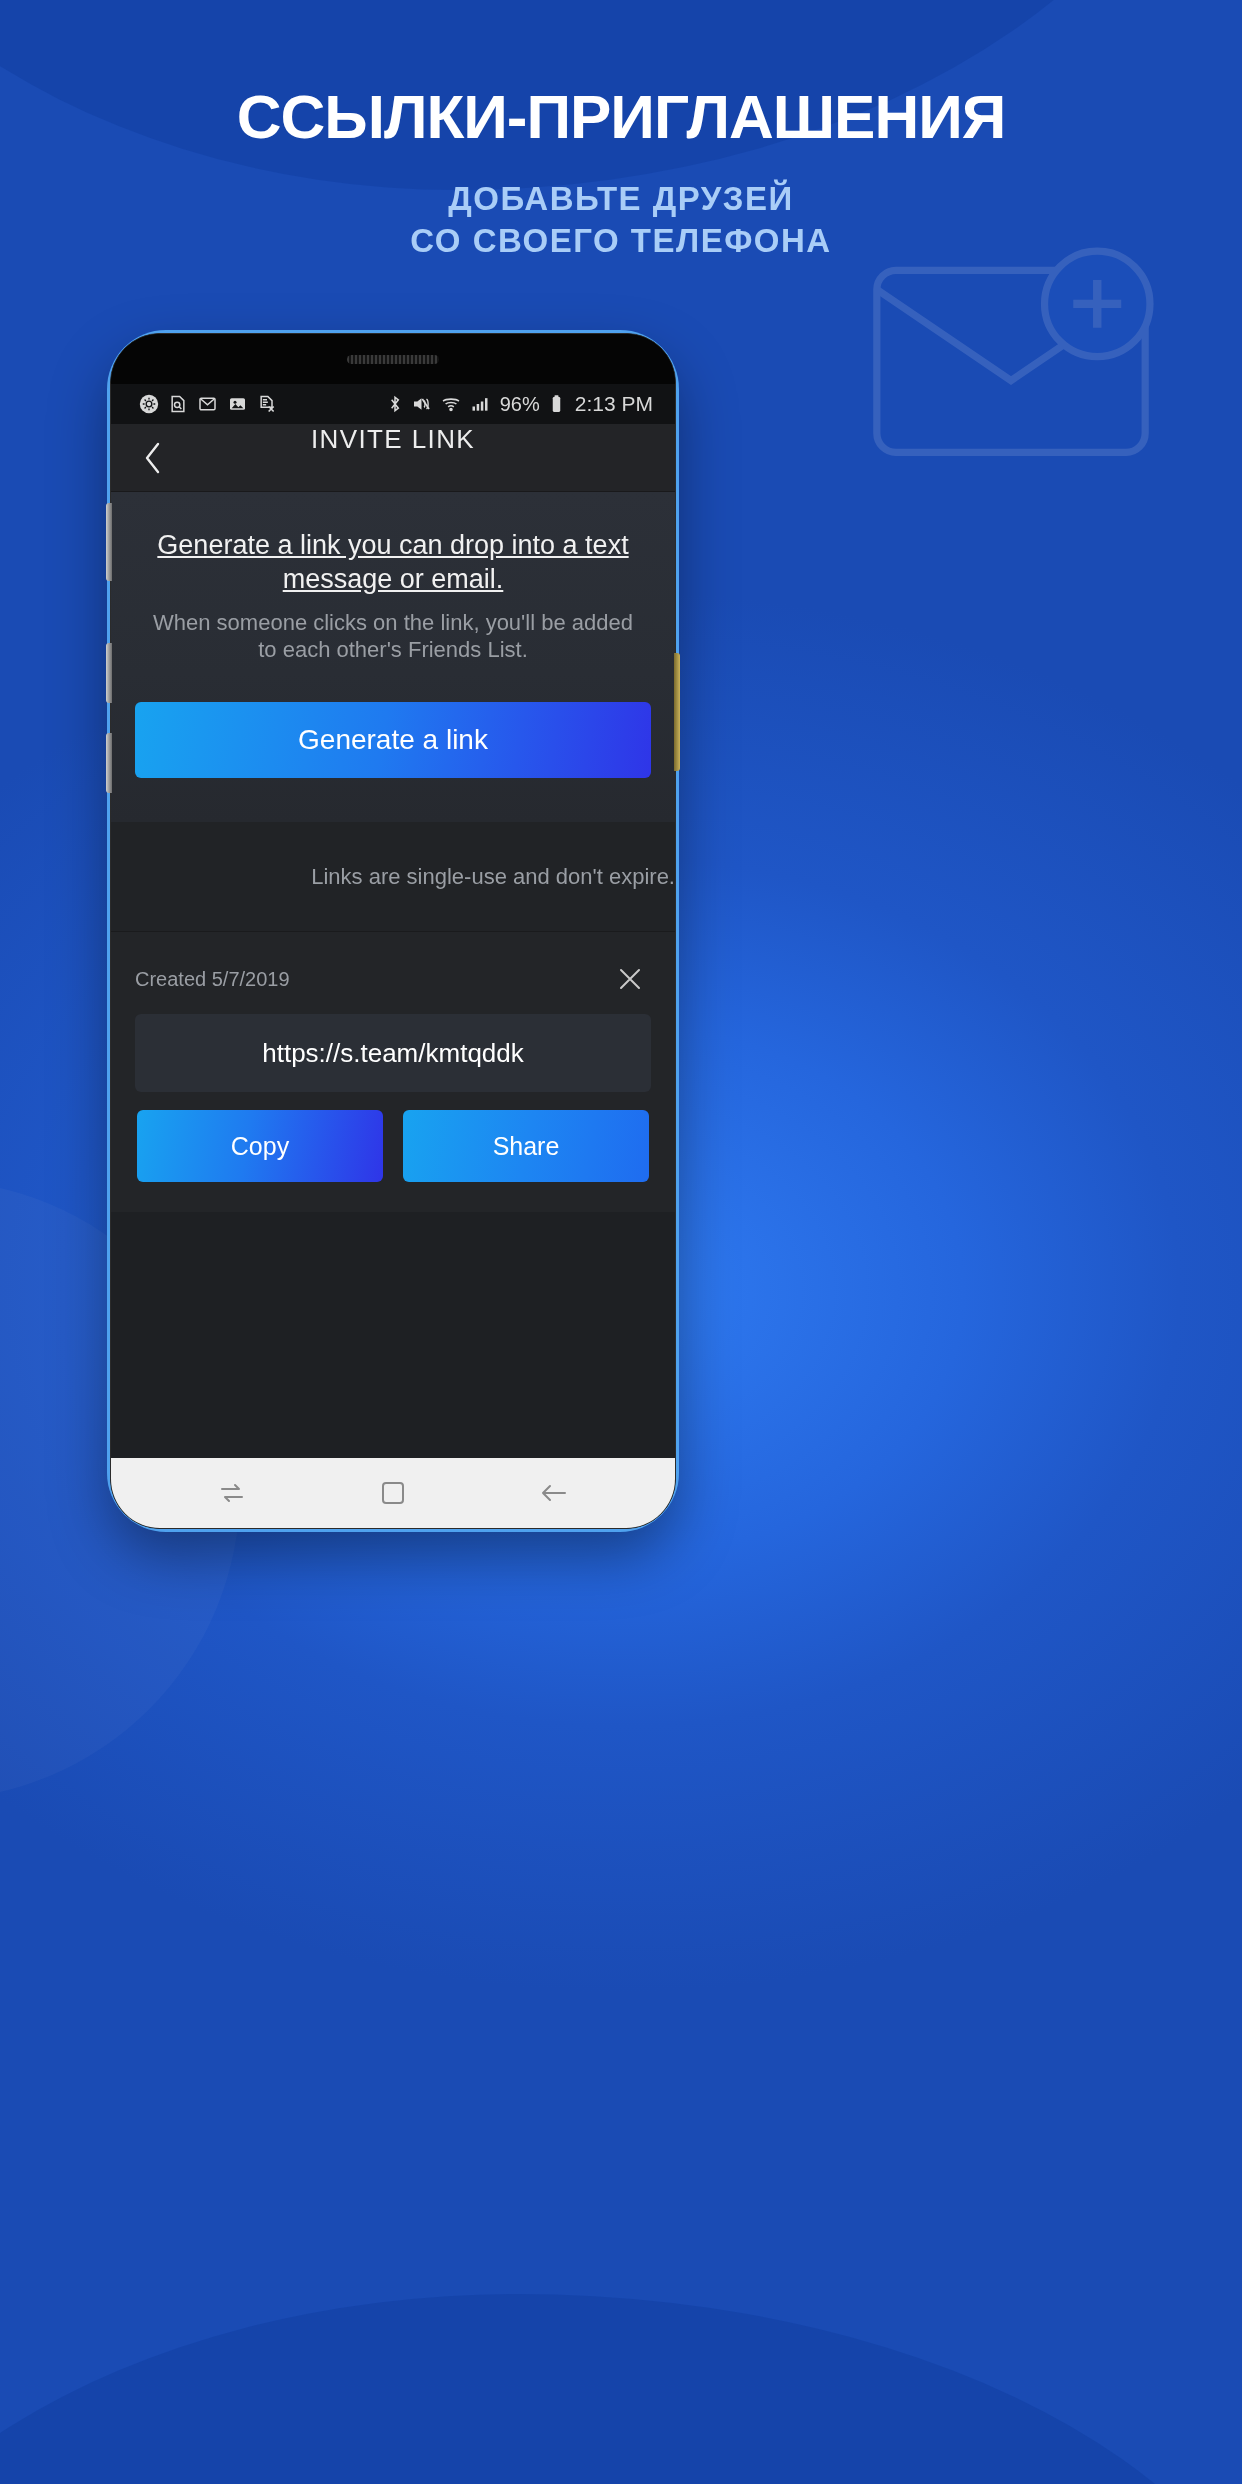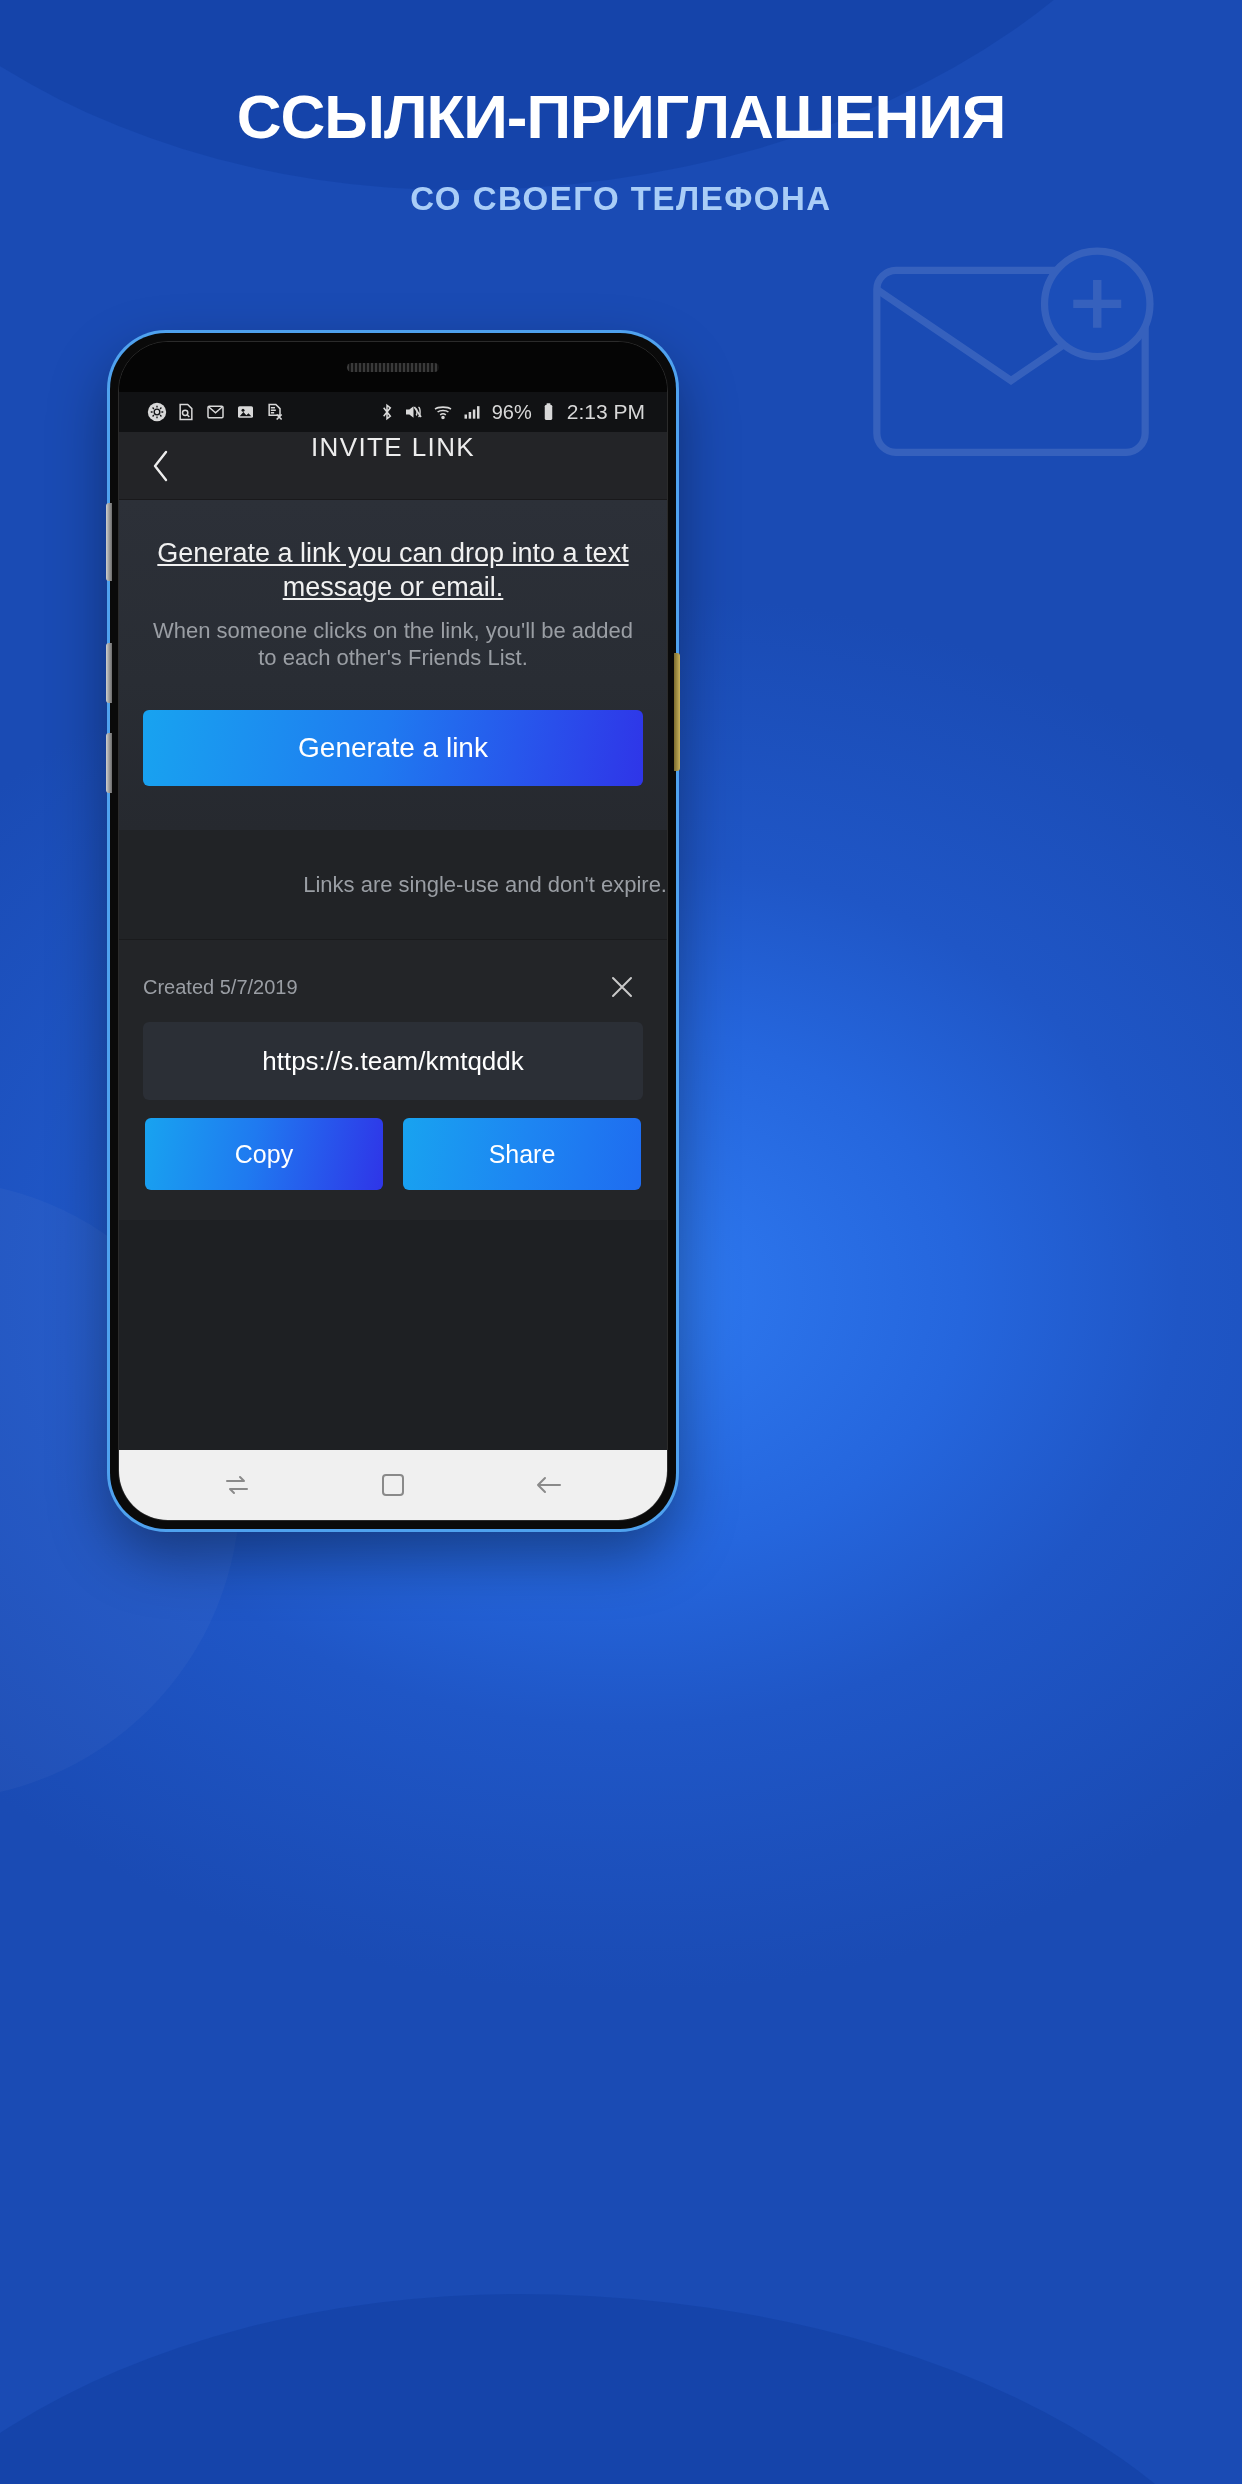--- a/index.html
+++ b/index.html
@@ -73,21 +73,20 @@
   }
 
   
   #phone {
     position:absolute;
     left:110px; top:333px;
     width:566px; height:1196px;
     border-radius:56px;
     background:#0a0a0a;
     box-shadow:0 0 0 3px #4fa2ef, 0 26px 60px rgba(0,0,0,0.40);
-    padding:8px;
     z-index:6;
   }
   #phone-inner {
     width:100%; height:100%;
     border-radius:50px;
     background:#060606;
     overflow:hidden;
     position:relative;
     border:1px solid #2b2b2b;
   }
@@ -266,20 +265,21 @@
       <path d="M4 24 L60 62 L116 24"></path>
       <circle cx="96" cy="30" r="22" fill="#2566dd" stroke="#ffffff" stroke-width="3"></circle>
       <path d="M96 20 L96 40 M86 30 L106 30" stroke-width="3.5"></path>
     </svg>
   </div>
 </div>
 
 <div id="headline-wrap">
   <div id="title">ССЫЛКИ-ПРИГЛАШЕНИЯ</div>
   <div id="subtitle">
+    <div>ДОБАВЬТЕ ДРУЗЕЙ</div>
     <div>СО СВОЕГО ТЕЛЕФОНА</div>
   </div>
 </div>
 
 <div id="phone">
   <div class="side-btn" id="btn-a"></div>
   <div class="side-btn" id="btn-b"></div>
   <div class="side-btn" id="btn-c"></div>
   <div id="btn-right"></div>
 

